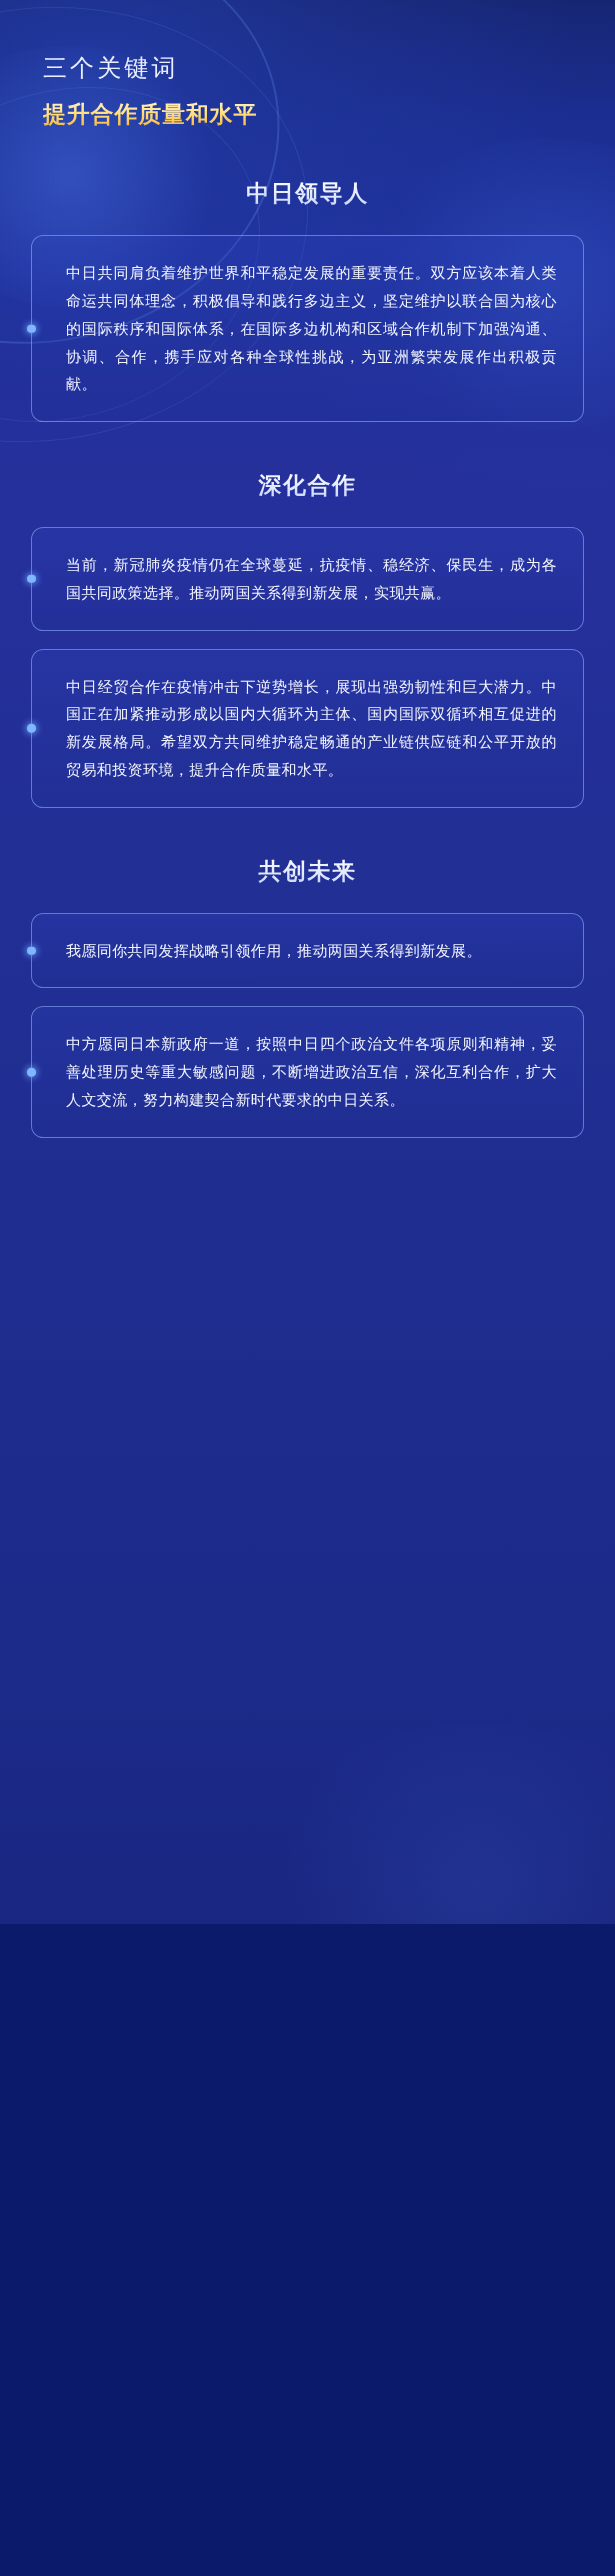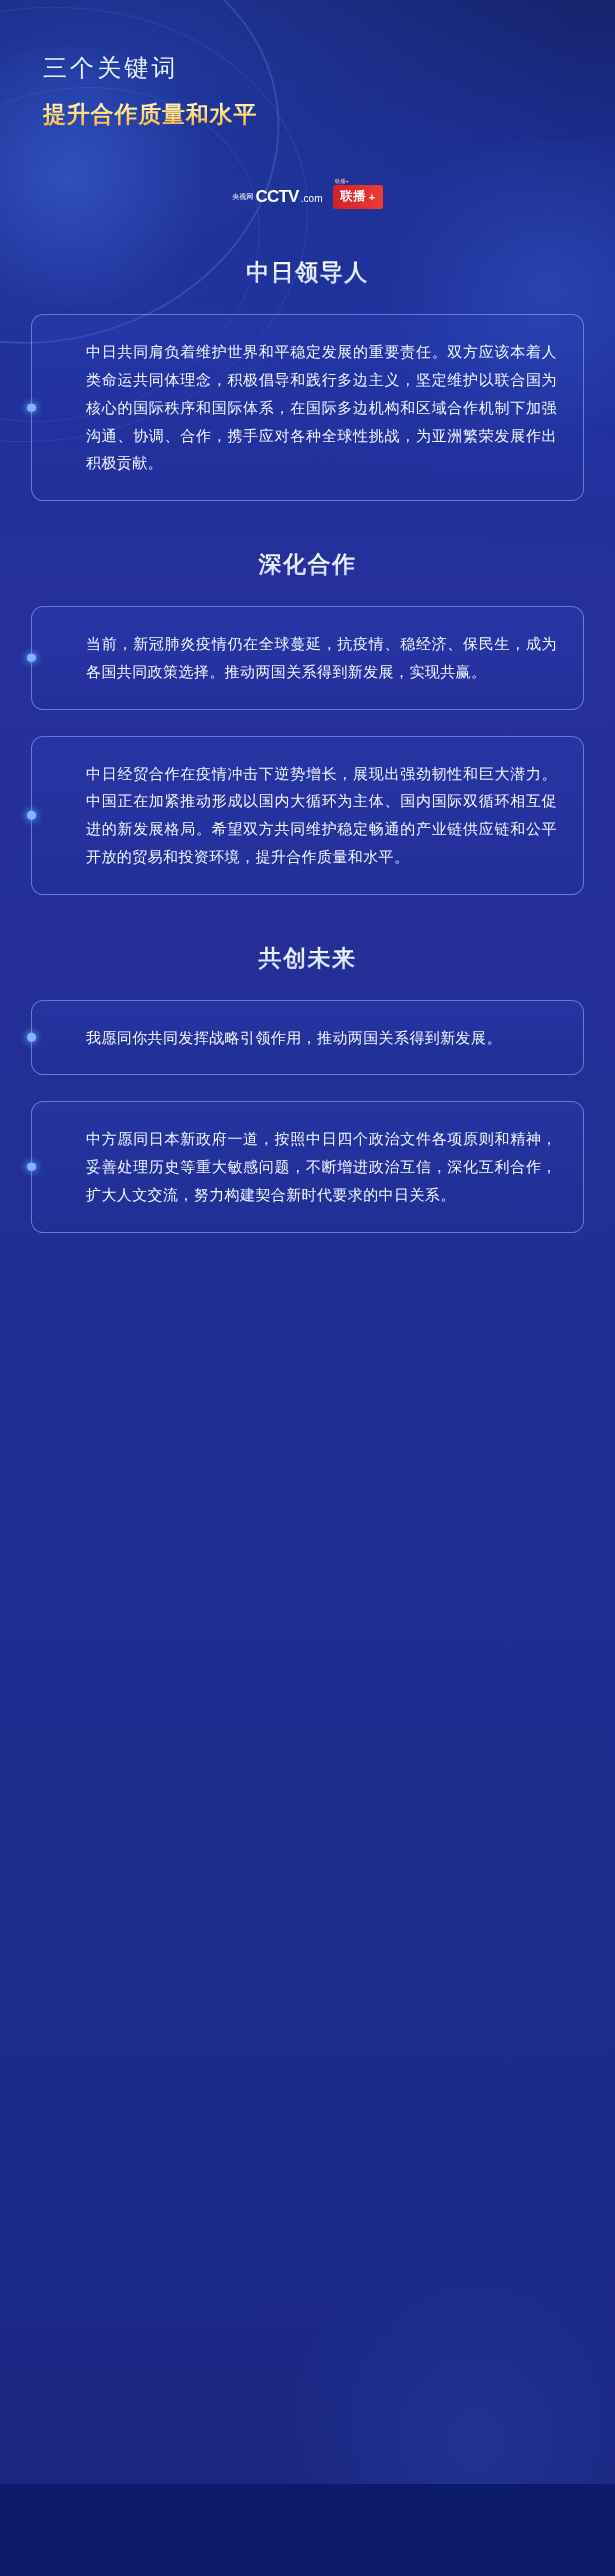--- a/index.html
+++ b/index.html
@@ -6,21 +6,21 @@
     margin: 0;
     padding: 0;
     background: #0c1a6b;
   }
   body {
     font-family: "Liberation Sans", "DejaVu Sans", sans-serif;
   }
   .page {
     position: relative;
     width: 615px;
-    height: 2484px;
+    height: 1924px;
     overflow: hidden;
     background:
       radial-gradient(ellipse 692px 461px at 15% 3%, rgba(40,70,190,0.55) 0%, rgba(18,30,120,0) 70%),
       radial-gradient(ellipse 538px 384px at 95% 12%, rgba(30,55,170,0.45) 0%, rgba(18,30,120,0) 70%),
       linear-gradient(180deg, #16246f 0%, #1a2a86 6%, #20309a 14%, #26309c 26%, #222f95 45%, #1f2d90 65%, #1c2a8a 85%, #1a2782 100%);
   }
   
   .swoosh {
     position: absolute;
     border-radius: 50%;
@@ -150,22 +150,22 @@
   }
 
   .cards {
     margin-top: 26px;
     padding: 0 31px;
   }
   .card {
     position: relative;
     border: 1.2px solid rgba(150,185,255,0.55);
     border-radius: 12.3px;
-    padding: 23px 26px 23px 54px;
-    margin-bottom: 26px;
+    padding: 23px 26px 23px 34px;
+    margin-bottom: 18px;
     background: linear-gradient(180deg, rgba(45,68,190,0.28) 0%, rgba(30,48,150,0.18) 100%);
   }
   .card .bullet {
     position: absolute;
     left: -4.6px;
     top: 50%;
     transform: translateY(-50%);
     width: 8.5px;
     height: 8.5px;
     border-radius: 50%;
@@ -190,32 +190,20 @@
   <div class="swoosh s2"></div>
   <div class="swoosh s3"></div>
   <div class="glow g1"></div>
   <div class="glow g2"></div>
   <div class="glow g3"></div>
 
   <div class="header">
     <div class="kicker">三个关键词</div>
     <div class="subhead">提升合作质量和水平</div>
 
-    <div class="logos">
-      <div class="cctv-logo">
-        <span class="cn">央视网</span>
-        <span>CCTV</span>
-        <span class="dotcom">.com</span>
-      </div>
-      <div class="lianbo-logo">
-        <span class="tiny">联播+</span>
-        <span>联播</span>
-        <span class="plus">+</span>
-      </div>
-    </div>
   </div>
 
   <div class="section">
     <div class="section-title">中日领导人</div>
     <div class="cards">
       <div class="card">
         <span class="bullet"></span>
         <p>中日共同肩负着维护世界和平稳定发展的重要责任。双方应该本着人类命运共同体理念，积极倡导和践行多边主义，坚定维护以联合国为核心的国际秩序和国际体系，在国际多边机构和区域合作机制下加强沟通、协调、合作，携手应对各种全球性挑战，为亚洲繁荣发展作出积极贡献。</p>
       </div>
     </div>

